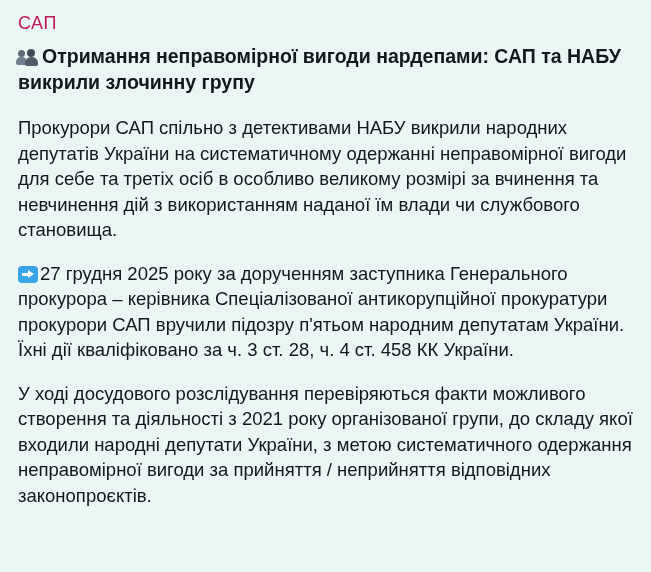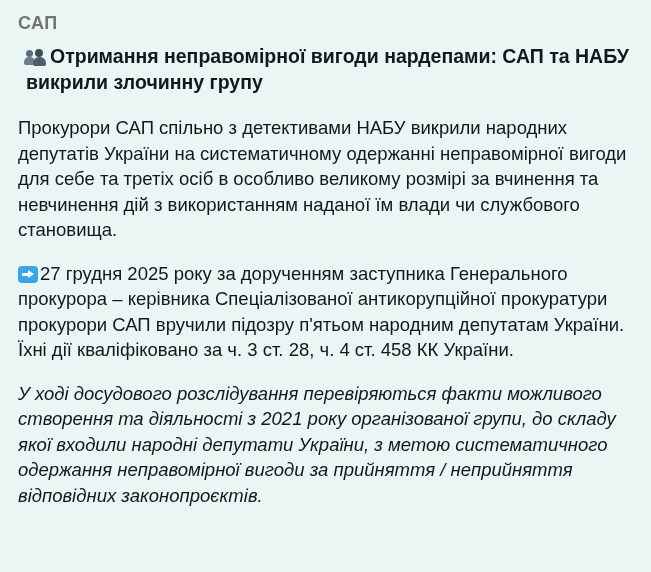--- a/index.html
+++ b/index.html
@@ -16,42 +16,41 @@
   }
   .post {
     box-sizing: border-box;
     width: 651px;
     height: 572px;
     padding: 14px 18px 10px 18px;
     background: #e9f6f4;
   }
   .channel-name {
     font-size: 18px;
-    font-weight: bold;
-    color: #737373;
+    font-weight: normal;
+    color: #be185d;
     letter-spacing: 0.5px;
     margin: 0 0 10px 0;
     line-height: 1.1;
   }
   .headline {
     font-size: 19.5px;
     font-weight: bold;
     line-height: 1.32;
     color: #12181d;
-    margin: 0 0 20px 8px;
+    margin: 0 0 20px 0;
   }
   .para {
     font-size: 18.5px;
     line-height: 1.38;
     color: #12181d;
     margin: 16px 0 18px 0;
   }
   .para:last-child {
     margin-bottom: 0;
-    font-style: italic;
   }
   .arrow-emoji {
     display: inline-block;
     width: 20px;
     height: 17px;
     border-radius: 4px;
     background: #3ba3e8;
     position: relative;
     vertical-align: -3px;
     margin-right: 2px;

